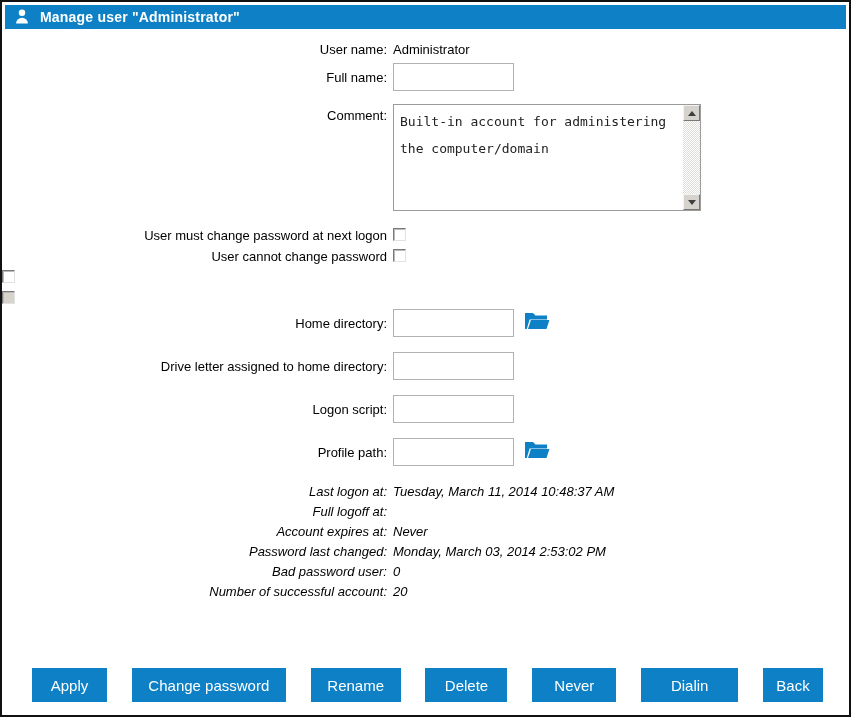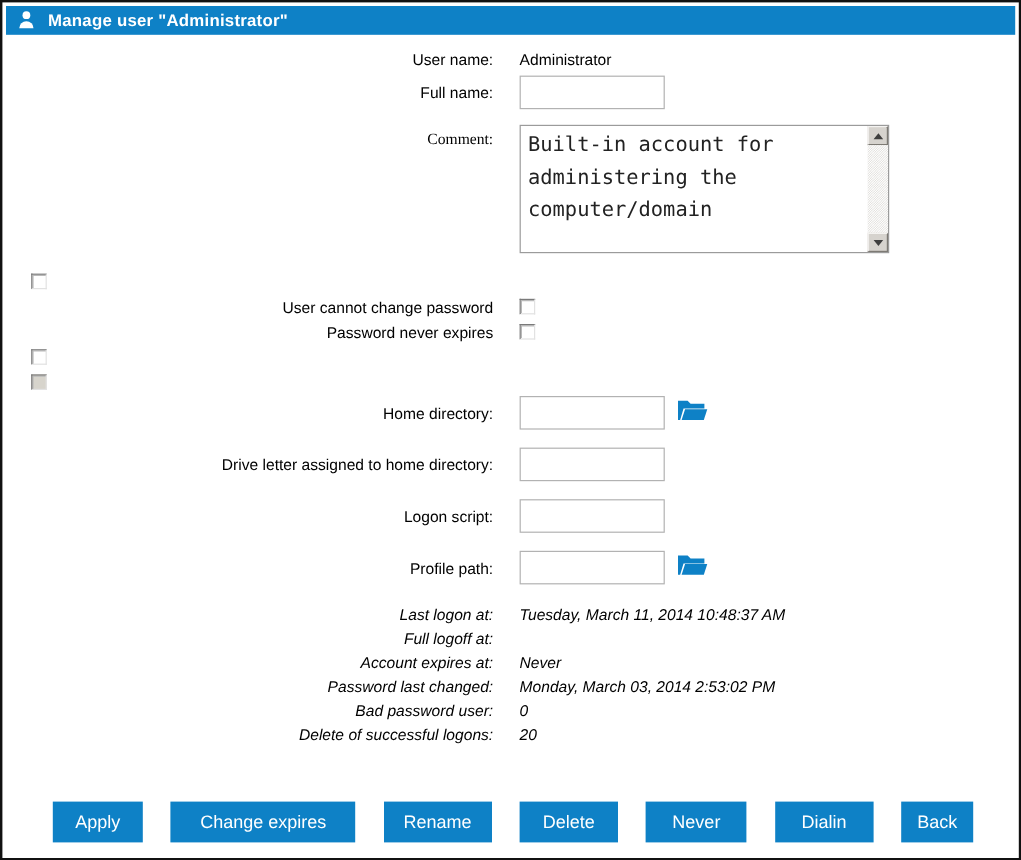--- a/index.html
+++ b/index.html
@@ -24,49 +24,48 @@
   .titlebar .user-icon { width:18px; height:18px; display:inline-flex; margin-right:9px; }
   .titlebar .title-text {
     color:#fff; font-weight:bold; font-size:14px; letter-spacing:.2px;
     padding-bottom:1px;
   }
   
   .form { padding-top:13px; font-size:13px; }
   .row {
     display:grid;
     grid-template-columns:385px 1fr;
-    column-gap:22px;
+    column-gap:6px;
     align-items:center;
-    margin-left:24px;
   }
   .row .lbl { text-align:right; white-space:nowrap; }
   .row-user { height:14px; }
   .row-fullname { margin-top:7px; }
   .row-comment { margin-top:13px; align-items:start; }
-  .row-comment .lbl { padding-top:4px;font-family:Liberation Serif, serif; }
+  .row-comment .lbl { padding-top:4px; }
   .txt {
     width:121px; height:28px;
     border:1px solid #b2b2b2;
     font-family:"Liberation Sans", sans-serif;
     font-size:13px;
     padding:0 4px;
     outline:none;
     background:#fff;
   }
   
   .comment-box {
     width:308px; height:107px;
     border:1px solid #9b9b9b;
     display:flex;
     background:#fff;
   }
   .comment-text {
     flex:1;
     font-family:"DejaVu Sans Mono", monospace;
-    font-size:17px;
+    font-size:13px;
     line-height:27px;
     padding:3px 2px 0 6px;
     color:#222;
     overflow:hidden;
   }
   .vscrollbar { width:17px; display:flex; flex-direction:column; }
   .sb-btn {
     height:16px; background:#d6d3ce;
     border:1px solid;
     border-color:#f4f3f1 #7d7a74 #7d7a74 #f4f3f1;
@@ -105,36 +104,36 @@
     display:inline-flex; align-items:flex-end;
     padding:0;
   }
   
   .stats { margin-top:16px;font-style:italic; }
   .stat-row { line-height:20px; align-items:start; }
   .stat-val2 { line-height:20px; }
   
   .button-bar {
     position:absolute;
-    left:12px; right:0; top:666px;
+    left:0; right:0; top:666px;
     display:flex; justify-content:space-between;
-    padding:0 38px 0 30px;
+    padding:0 26px 0 30px;
   }
   .btn {
     height:34px;
     background:var(--accent,#0e81c6);
     color:#fff;
     border:none;
     font-family:"Liberation Sans", sans-serif;
     font-size:15px;
     cursor:pointer;
     display:flex; align-items:center; justify-content:center;
   }
   .w-apply{width:75px}.w-chpw{width:154px}.w-rename{width:90px}.w-delete{width:82px}
-  .w-groups{width:84px}.w-dialin{width:82px}.w-back{width:60px}
+  .w-groups{width:84px}.w-dialin{width:97px}.w-back{width:60px}
 </style>
 </head>
 <body>
 
 <div class="page">
 
   <div class="titlebar">
     <span class="user-icon">
       <svg viewBox="0 0 20 20" width="18" height="18">
         <circle cx="10" cy="5.2" r="3.6" fill="#ffffff"></circle>
@@ -169,28 +168,25 @@
             <div class="sb-btn">
                 <span class="arr-dn"></span>
               </div>
           </div>
         </div>
       </span>
     </div>
 
     <div class="checkgroup">
       <div class="row row-check">
+        <span class="lbl">User must change password at next logon</span>
         <span><span class="cb"></span></span>
       </div>
       <div class="row row-check">
         <span class="lbl">User cannot change password</span>
-        <span><span class="cb"></span></span>
-      </div>
-      <div class="row row-check">
-        <span class="lbl">Password never expires</span>
         <span><span class="cb"></span></span>
       </div>
       <div class="row row-check">
         <span><span class="cb"></span></span>
       </div>
       <div class="row row-check">
         <span><span class="cb disabled"></span></span>
       </div>
     </div>
 
@@ -251,30 +247,30 @@
         <span class="lbl">Password last changed:</span>
         <span>
           <div>Monday, March 03, 2014 2:53:02 PM</div>
         </span>
       </div>
       <div class="row stat-row">
         <span class="lbl">Bad password user:</span>
         <span>0</span>
       </div>
       <div class="row stat-row">
-        <span class="lbl">Delete of successful logons:</span>
+        <span class="lbl">Number of successful account:</span>
         <span>20</span>
       </div>
     </div>
 
   </div>
 
   <div class="button-bar">
     <button class="btn w-apply">Apply</button>
-    <button class="btn w-chpw">Change expires</button>
+    <button class="btn w-chpw">Change password</button>
     <button class="btn w-rename">Rename</button>
     <button class="btn w-delete">Delete</button>
     <button class="btn w-groups">Never</button>
     <button class="btn w-dialin">Dialin</button>
     <button class="btn w-back">Back</button>
   </div>
 
 </div>
 
 </body></html>

